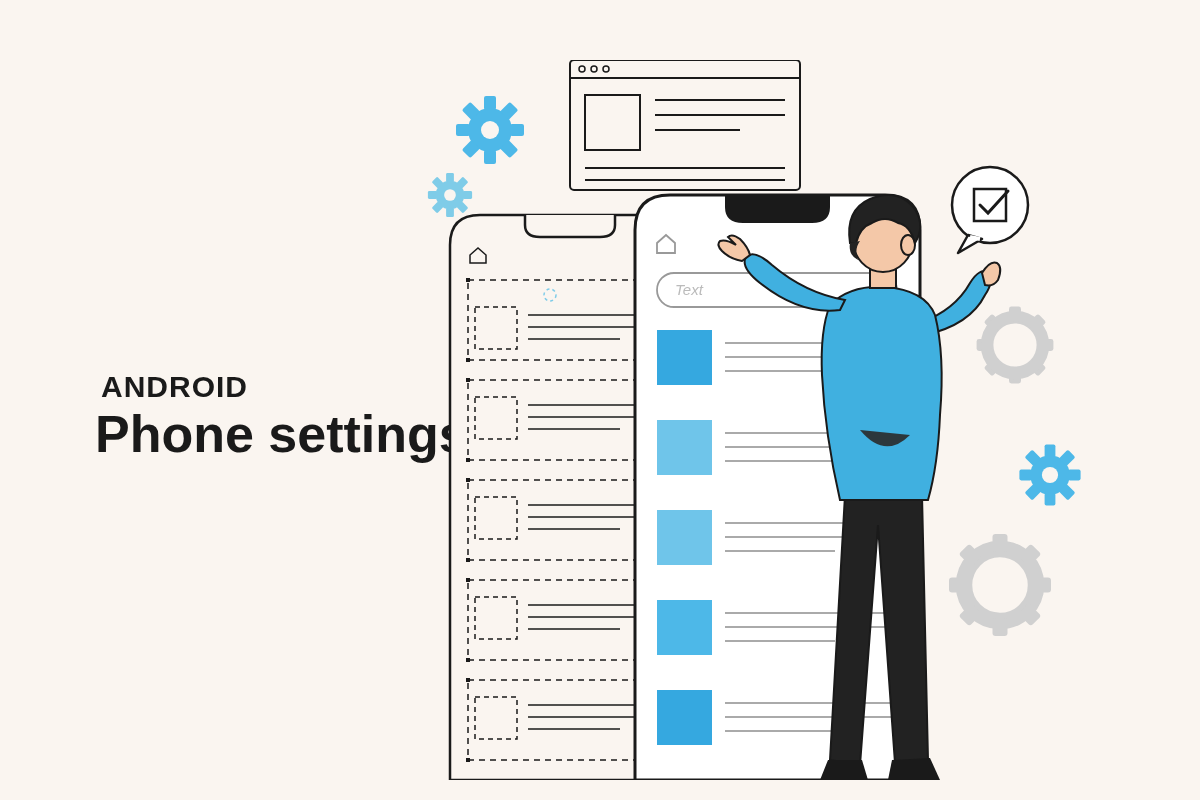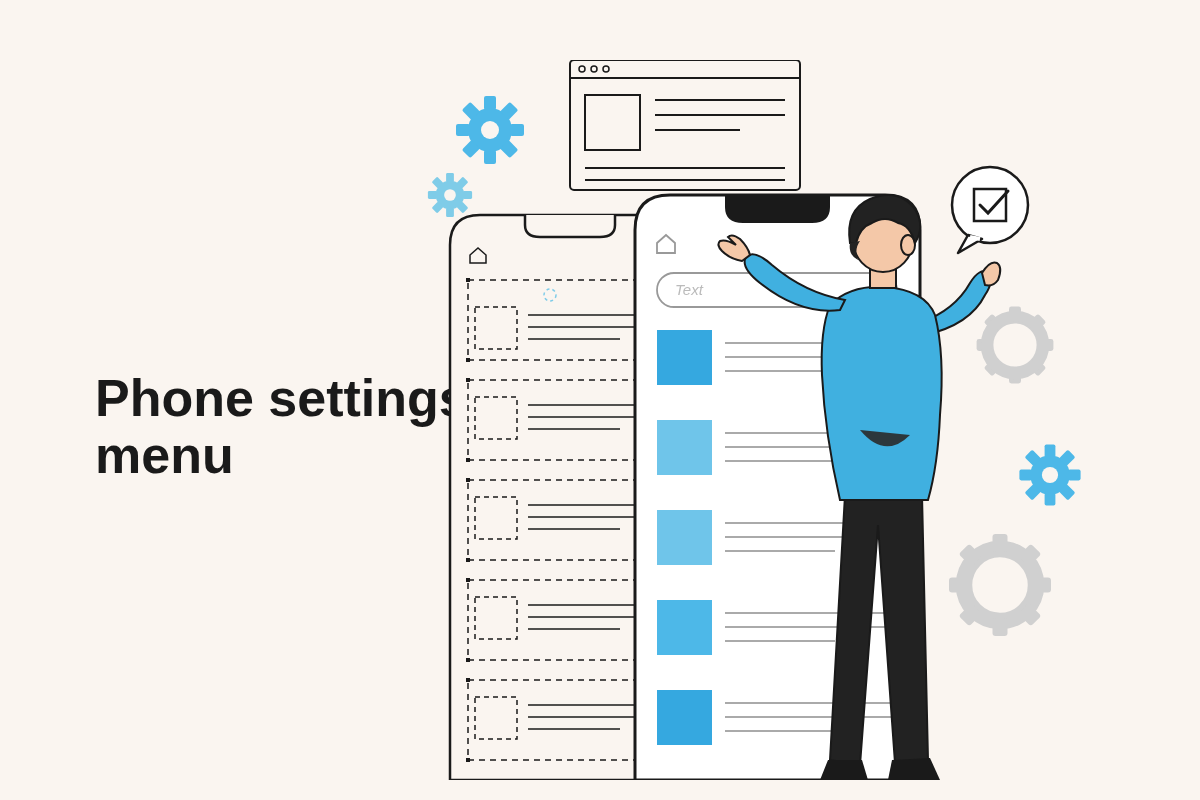--- a/index.html
+++ b/index.html
@@ -35,23 +35,23 @@
     top: 60px;
     width: 750px;
     height: 720px;
     font-style: italic;
   }
 </style>
 </head>
 <body>
 
 <div class="text-block">
+  <div class="subtitle">ANDROID</div>
   <div class="title">
     <span>Phone settings</span><br>
-    <span>menu</span>
   </div>
 </div>
 
 <div class="illustration">
 <svg width="750" height="720" viewBox="0 0 750 720">
 
   <g transform="translate(70,70)">
     <g fill="#4db8e8">
       <circle cx="0" cy="0" r="22"></circle>
       <rect x="-6" y="-34" width="12" height="14" rx="2"></rect>

